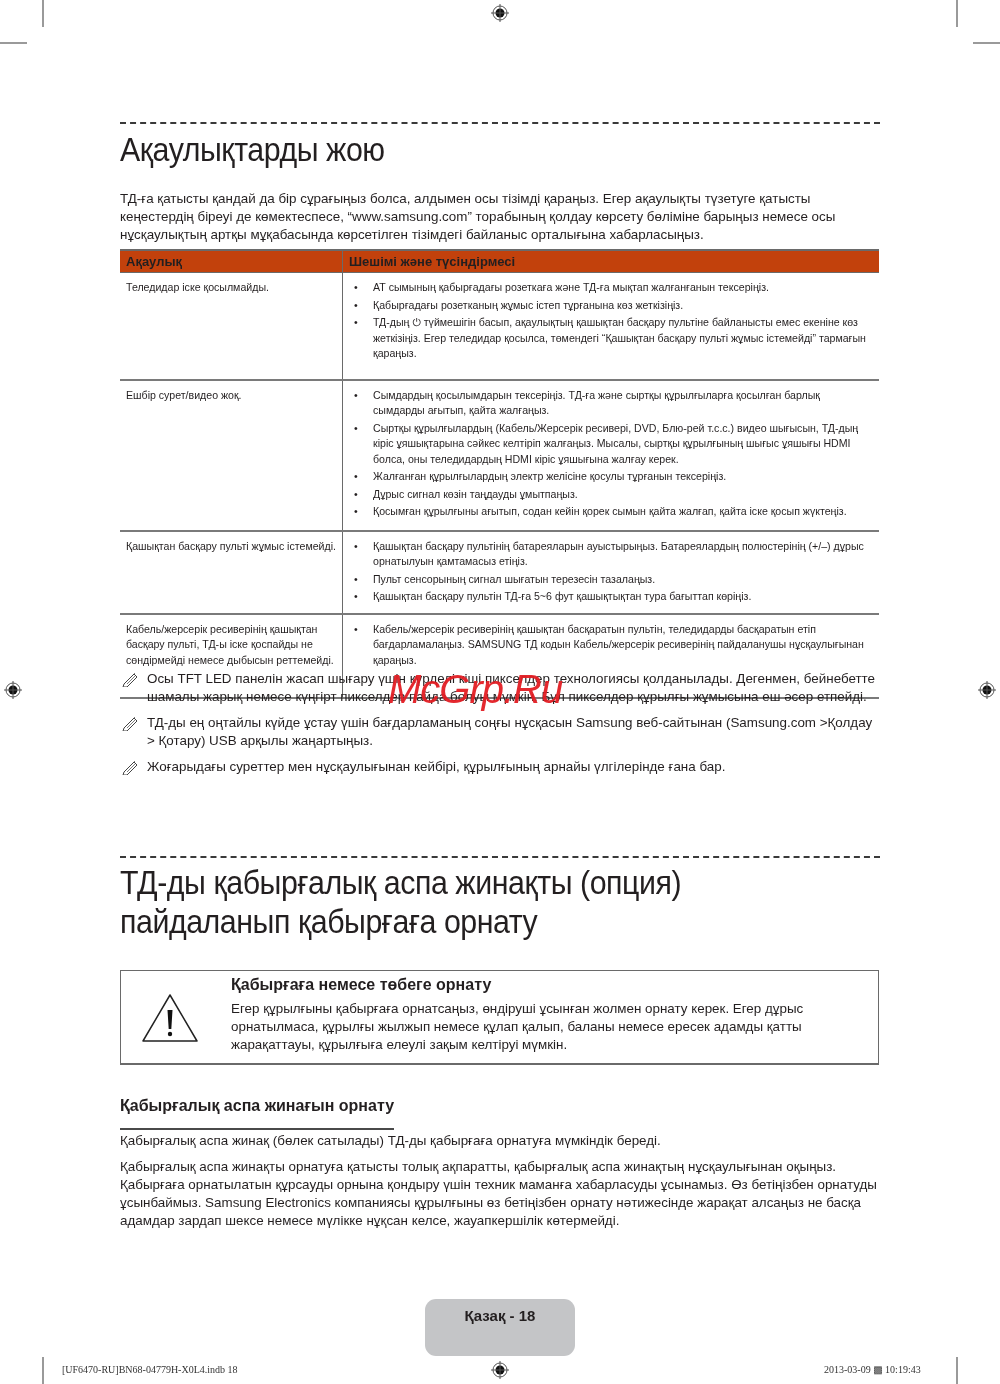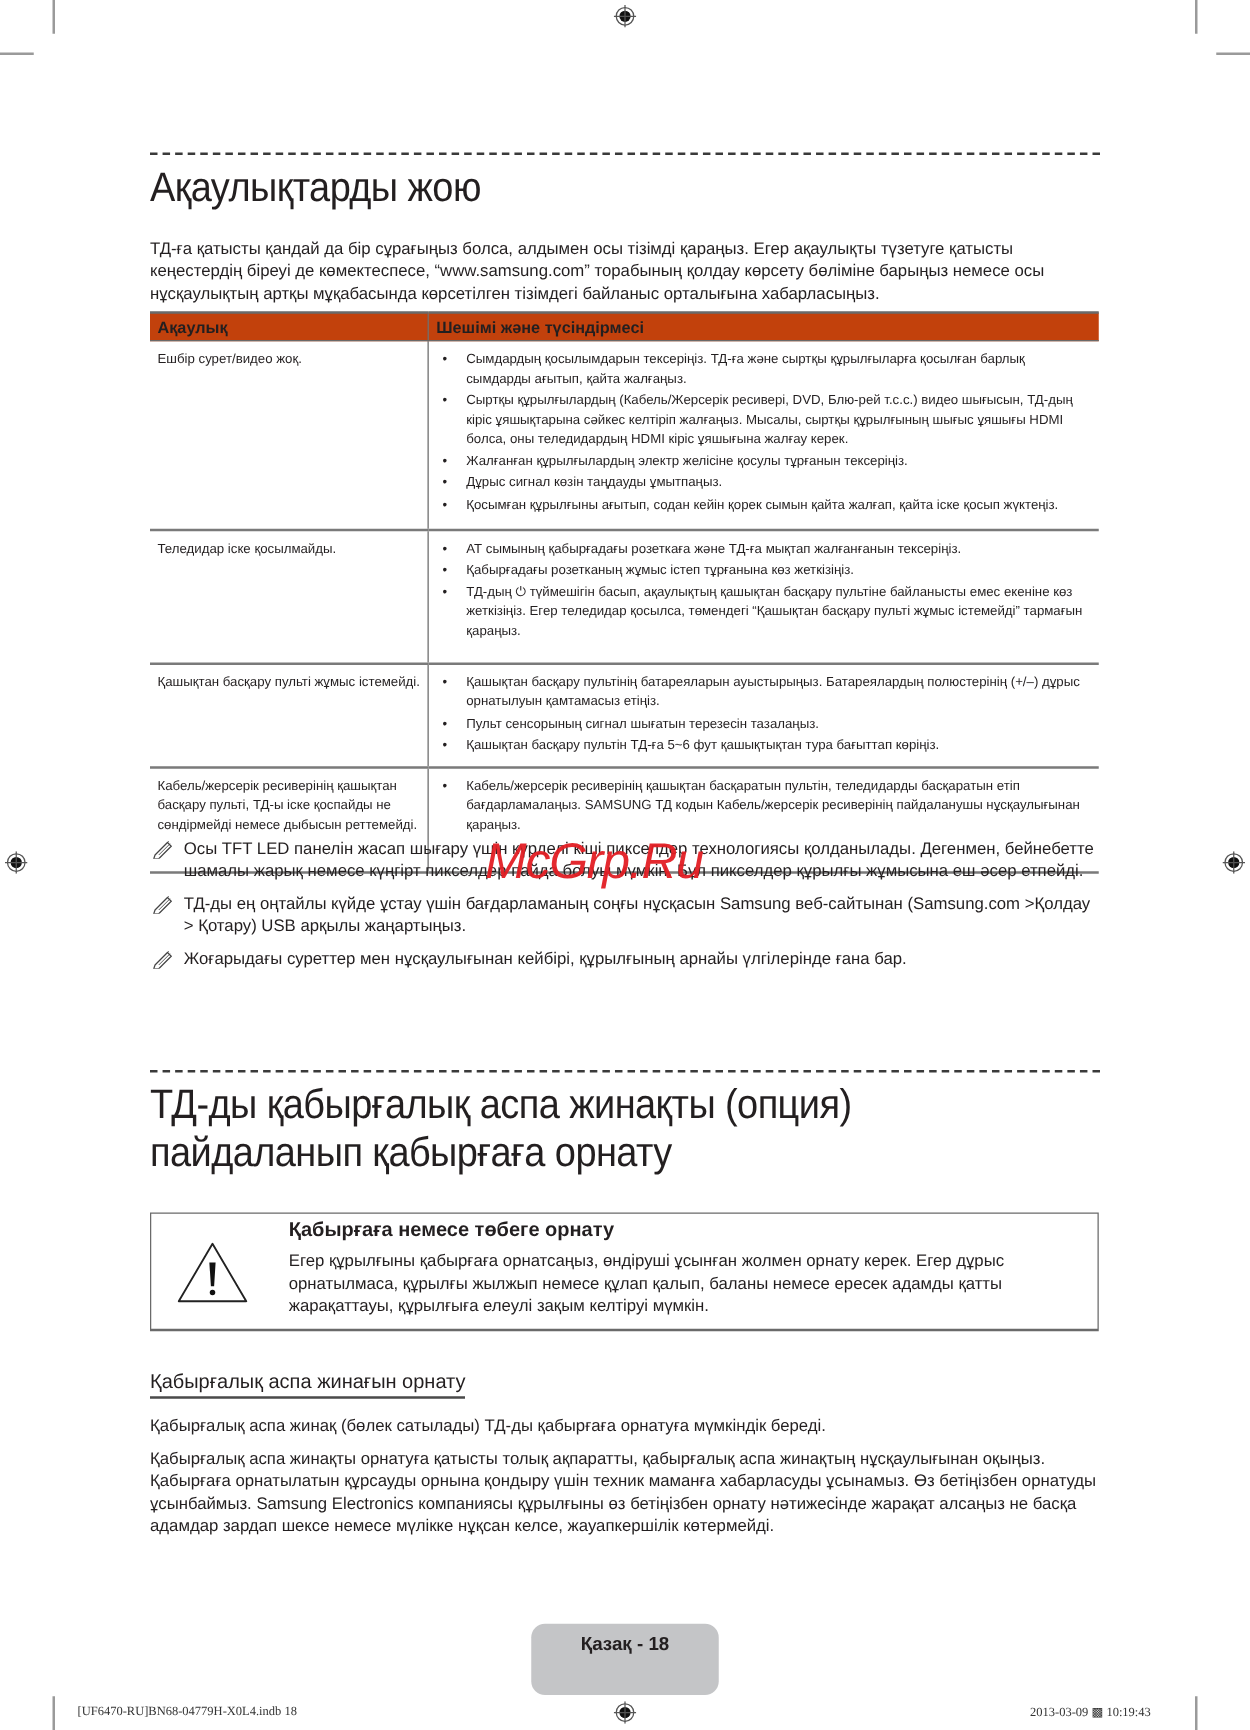--- a/index.html
+++ b/index.html
@@ -22,22 +22,22 @@
   table.ts li { position:relative; padding-left:24px; margin-bottom:2px; }
   table.ts li::before { content:"•"; position:absolute; left:5px; top:0; }
   .notes { position:absolute; left:120px; top:670px; width:760px; font-size:13.4px; line-height:18px; }
   .note { position:relative; padding-left:27px; margin-bottom:8px; }
   .note .ic { position:absolute; left:2px; top:1px; width:18px; height:16px; }
   .warn { position:absolute; left:120px; top:970px; width:757px; height:92px;
           border:1px solid #6a6a6a; border-bottom:2px solid #6a6a6a; }
   .warn .icon { position:absolute; left:20px; top:22px; width:58px; height:50px; }
   .warn .title { position:absolute; left:110px; top:5px; font-size:16px; font-weight:bold; }
   .warn .body { position:absolute; left:110px; top:29px; width:640px; font-size:13.4px; line-height:18px; }
-  .h3 { position:absolute; left:120px; top:1097px; font-size:16px; font-weight:normal;
-        border-bottom:2px solid #4a4a4a; padding-bottom:2px; }
+  .h3 { position:absolute; left:120px; top:1097px; font-size:16px; font-weight:bold;
+        border-bottom:2px solid #4a4a4a; padding-bottom:13px; }
   .pagebox { position:absolute; left:425px; top:1299px; width:150px; height:57px;
              background:#c4c5c7; border-radius:11px; text-align:center; font-weight:bold;
              font-size:15px; line-height:34px; }
   .footer { position:absolute; top:1364px; font-family:"Liberation Serif", serif; font-size:10px; color:#333; }
   .wm { position:absolute; left:388px; top:667px; font-size:40px; color:#e31e24; font-style:italic;
         font-family:"Liberation Sans", sans-serif; letter-spacing:-1px; opacity:0.95; }
 </style>
 </head>
 <body>
 
@@ -78,39 +78,39 @@
 <p class="para" style="top:190px;margin:0;">ТД-ға қатысты қандай да бір сұрағыңыз болса, алдымен осы тізімді қараңыз. Егер ақаулықты түзетуге қатысты кеңестердің біреуі де көмектеспесе, “www.samsung.com” торабының қолдау көрсету бөліміне барыңыз немесе осы нұсқаулықтың артқы мұқабасында көрсетілген тізімдегі байланыс орталығына хабарласыңыз.</p>
 
 <table class="ts">
   <thead>
     <tr>
       <th>Ақаулық</th>
       <th>Шешімі және түсіндірмесі</th>
     </tr>
   </thead>
   <tbody>
+    <tr style="height:107px;">
+      <td class="c1">Теледидар іске қосылмайды.</td>
+      <td>
+        <ul>
+          <li>АТ сымының қабырғадағы розеткаға және ТД-ға мықтап жалғанғанын тексеріңіз.</li>
+          <li>Қабырғадағы розетканың жұмыс істеп тұрғанына көз жеткізіңіз.</li>
+          <li>ТД-дың ⏻ түймешігін басып, ақаулықтың қашықтан басқару пультіне байланысты емес екеніне көз жеткізіңіз. Егер теледидар қосылса, төмендегі “Қашықтан басқару пульті жұмыс істемейді” тармағын қараңыз.</li>
+        </ul>
+      </td>
+    </tr>
     <tr style="height:151px;">
       <td class="c1">Ешбір сурет/видео жоқ.</td>
       <td>
         <ul>
           <li>Сымдардың қосылымдарын тексеріңіз. ТД-ға және сыртқы құрылғыларға қосылған барлық сымдарды ағытып, қайта жалғаңыз.</li>
           <li>Сыртқы құрылғылардың (Кабель/Жерсерік ресивері, DVD, Блю-рей т.с.с.) видео шығысын, ТД-дың кіріс ұяшықтарына сәйкес келтіріп жалғаңыз. Мысалы, сыртқы құрылғының шығыс ұяшығы HDMI болса, оны теледидардың HDMI кіріс ұяшығына жалғау керек.</li>
           <li>Жалғанған құрылғылардың электр желісіне қосулы тұрғанын тексеріңіз.</li>
           <li>Дұрыс сигнал көзін таңдауды ұмытпаңыз.</li>
           <li>Қосымған құрылғыны ағытып, содан кейін қорек сымын қайта жалғап, қайта іске қосып жүктеңіз.</li>
-        </ul>
-      </td>
-    </tr>
-    <tr style="height:107px;">
-      <td class="c1">Теледидар іске қосылмайды.</td>
-      <td>
-        <ul>
-          <li>АТ сымының қабырғадағы розеткаға және ТД-ға мықтап жалғанғанын тексеріңіз.</li>
-          <li>Қабырғадағы розетканың жұмыс істеп тұрғанына көз жеткізіңіз.</li>
-          <li>ТД-дың ⏻ түймешігін басып, ақаулықтың қашықтан басқару пультіне байланысты емес екеніне көз жеткізіңіз. Егер теледидар қосылса, төмендегі “Қашықтан басқару пульті жұмыс істемейді” тармағын қараңыз.</li>
         </ul>
       </td>
     </tr>
     <tr style="height:72px;">
       <td class="c1">Қашықтан басқару пульті жұмыс істемейді.</td>
       <td>
         <ul>
           <li>Қашықтан басқару пультінің батареяларын ауыстырыңыз. Батареялардың полюстерінің (+/–) дұрыс орнатылуын қамтамасыз етіңіз.</li>
           <li>Пульт сенсорының сигнал шығатын терезесін тазалаңыз.</li>
           <li>Қашықтан басқару пультін ТД-ға 5~6 фут қашықтықтан тура бағыттап көріңіз.</li>

